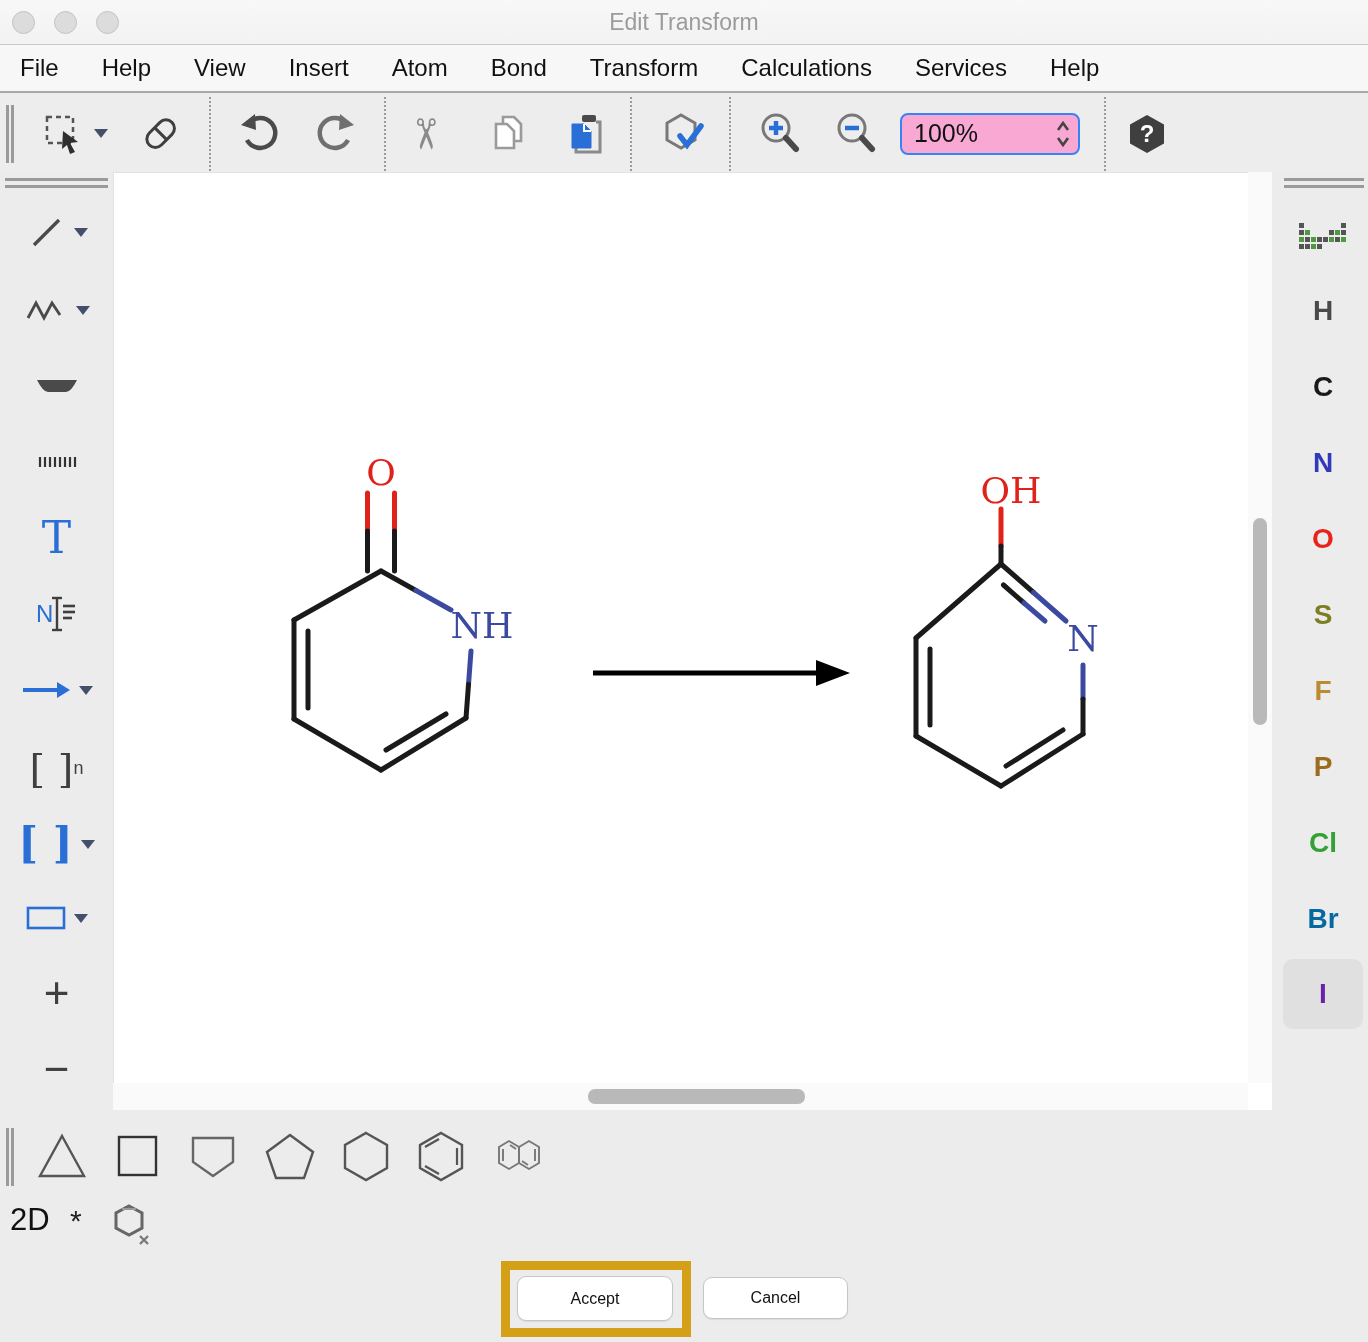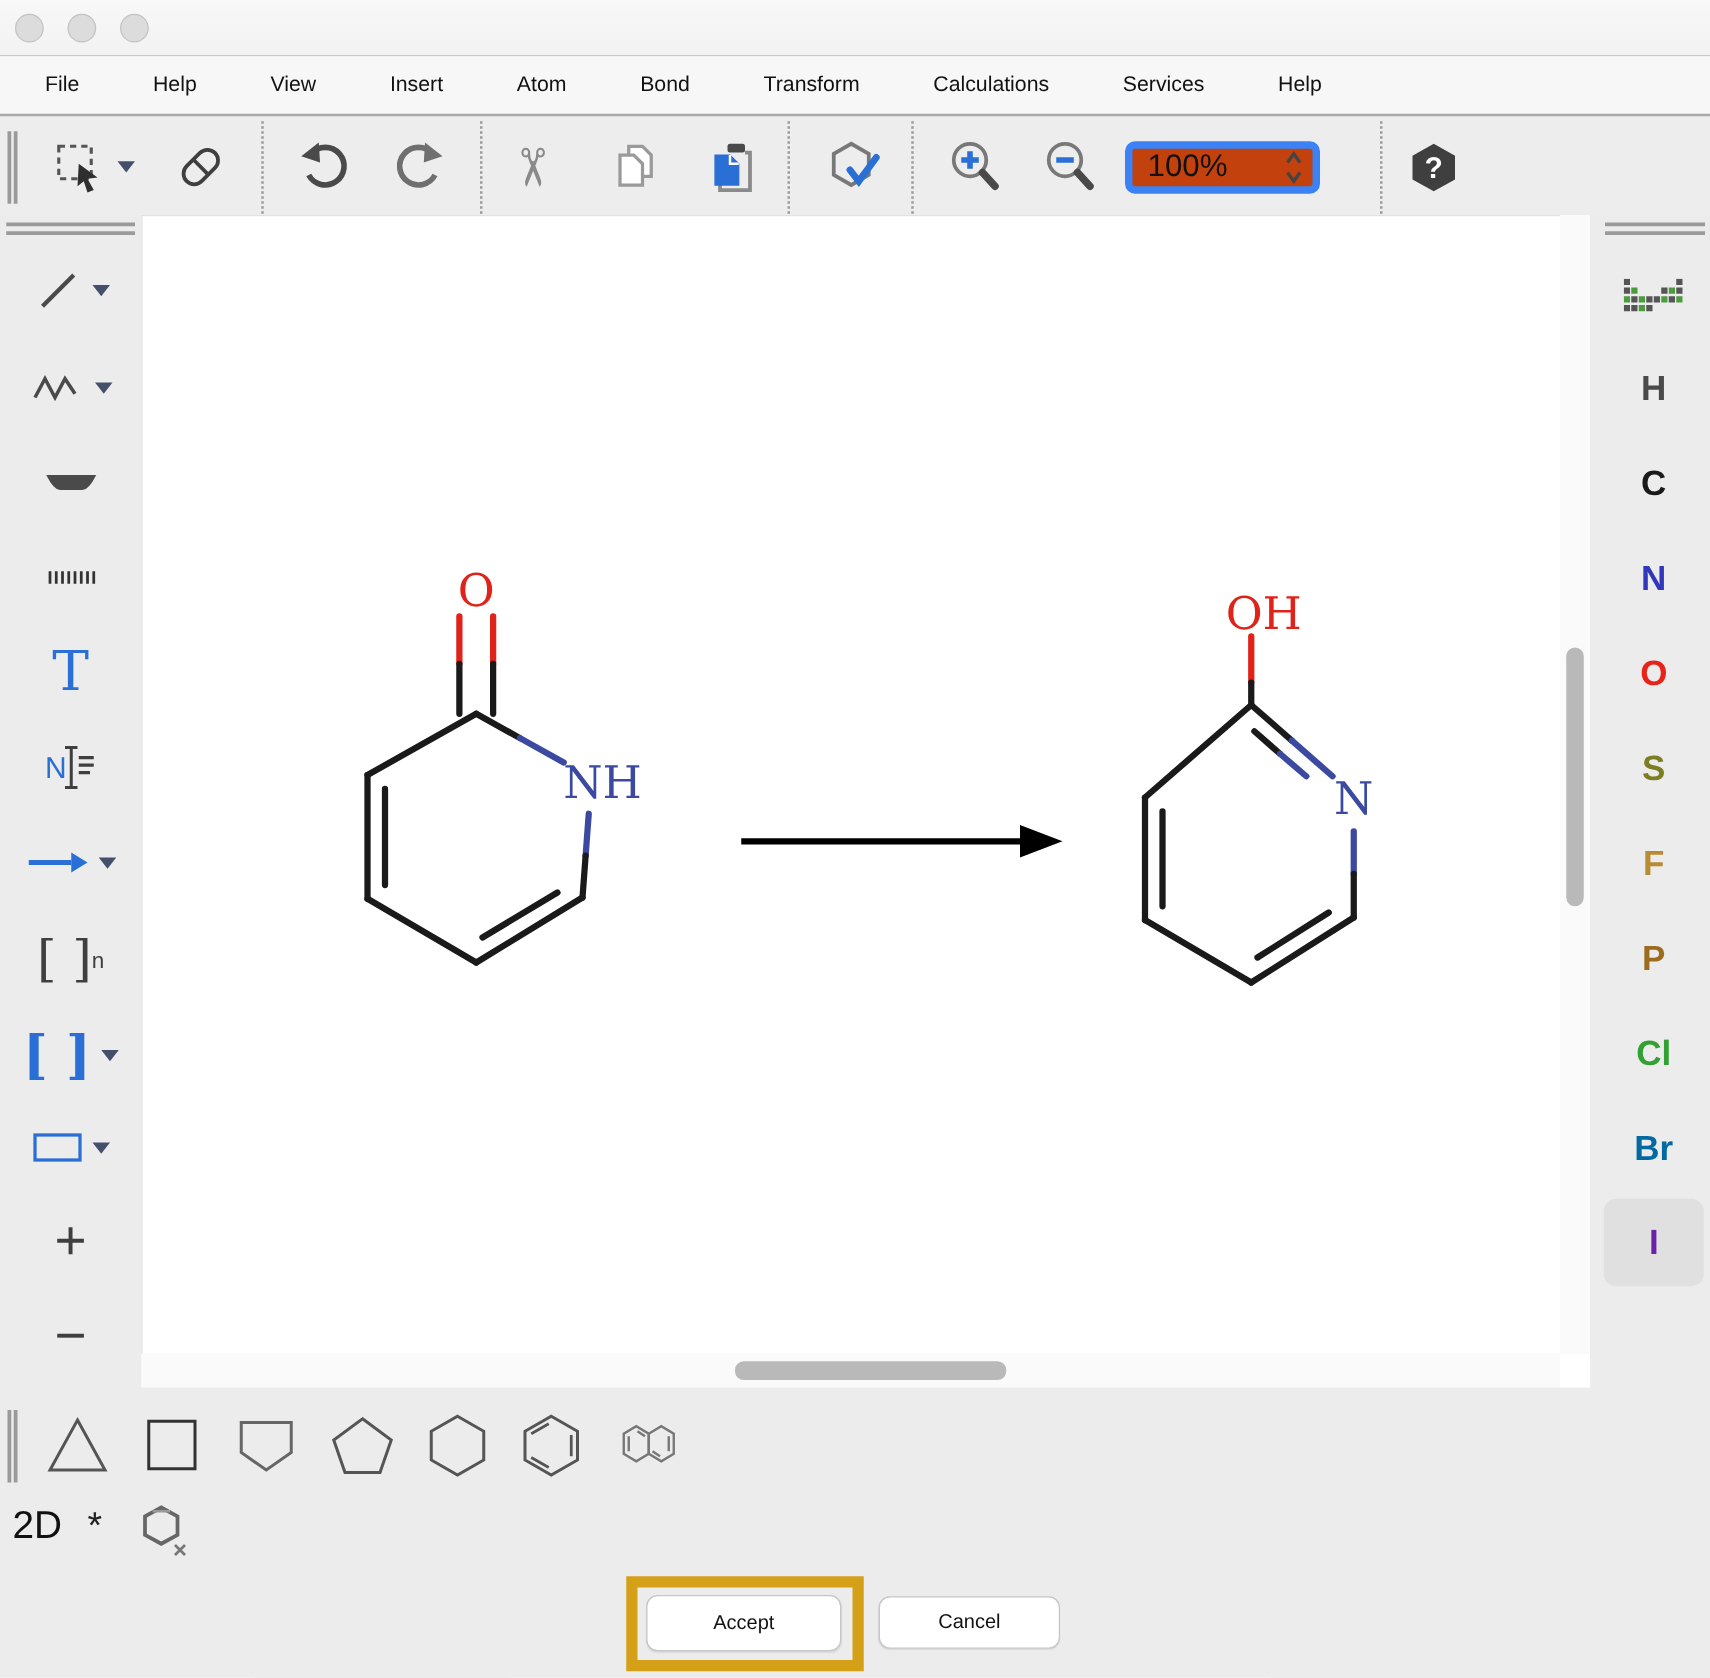--- a/index.html
+++ b/index.html
@@ -11,32 +11,32 @@
     background:linear-gradient(#f8f8f8,#f2f2f2); border-bottom:1px solid #c8c8c8; }
   .traffic { position:absolute; top:11px; width:23px; height:23px; border-radius:50%;
     background:#dcdcdc; border:1px solid #c3c3c3; }
   #win-title { position:absolute; top:9px; left:0; width:100%; text-align:center;
     font-size:23px; color:#9b9b9b; }
 
   
   #menubar { position:absolute; left:0; top:45px; width:1368px; height:48px;
     background:#f7f7f7; border-bottom:2px solid #a9a9a9;
     display:flex; align-items:center; padding-left:20px; gap:43px; }
-  .menu-item { font-size:17px; color:#111; white-space:nowrap; cursor:default;margin-left:16px; }
+  .menu-item { font-size:24px; color:#111; white-space:nowrap; cursor:default; }
 
   
   #toolbar { position:absolute; left:0; top:95px; width:1368px; height:77px; background:#ededed; }
   .tb { position:absolute; top:50%; transform:translateY(-50%); display:flex; align-items:center; }
   .handle-v { width:8px; height:58px; border-left:3px solid #9a9a9a; border-right:3px solid #9a9a9a; }
   .sep-v { width:0; height:74px; border-left:2px dotted #9a9a9a; }
   .dd-arrow { width:0; height:0; border-left:7px solid transparent; border-right:7px solid transparent;
     border-top:9px solid #44506b; margin-left:8px; }
   .cut-glyph { font-size:42px; color:#8a8a8a; transform:rotate(90deg); display:inline-block; }
   #zoom-combo { position:absolute; left:900px; top:50%; transform:translateY(-50%);
-    width:156px; height:42px; background:#c2410c; border:6px solid #3b82f6; border-radius:8px;
+    width:180px; height:42px; background:#f9a8d4; border:2px solid #3b82f6; border-radius:8px;
     display:flex; align-items:center; }
   #zoom-combo .val { flex:1; font-size:25px; color:#111; padding-left:12px; }
   #zoom-combo .stepper { width:30px; height:100%; display:flex; align-items:center; justify-content:center; }
 
   
   #canvas { position:absolute; left:113px; top:172px; width:1135px; height:911px;
     background:#ffffff; border-left:1px solid #e2e2e2; border-top:1px solid #e2e2e2; }
   
   #vscroll { position:absolute; left:1248px; top:172px; width:24px; height:911px; background:#fafafa; }
   #vthumb { position:absolute; left:5px; top:346px; width:14px; height:207px; background:#b9b9b9; border-radius:7px; }
@@ -78,20 +78,21 @@
   svg { display:block; }
   text.mol { font-family:"DejaVu Serif", serif; font-size:36px; }
 </style>
 </head>
 <body>
 
 <div id="titlebar">
   <div class="traffic" style="left:12px"></div>
   <div class="traffic" style="left:54px"></div>
   <div class="traffic" style="left:96px"></div>
+  <div id="win-title">Edit Transform</div>
 </div>
 
 <div id="menubar">
   <span class="menu-item">File</span>
   <span class="menu-item">Help</span>
   <span class="menu-item">View</span>
   <span class="menu-item">Insert</span>
   <span class="menu-item">Atom</span>
   <span class="menu-item">Bond</span>
   <span class="menu-item">Transform</span>

